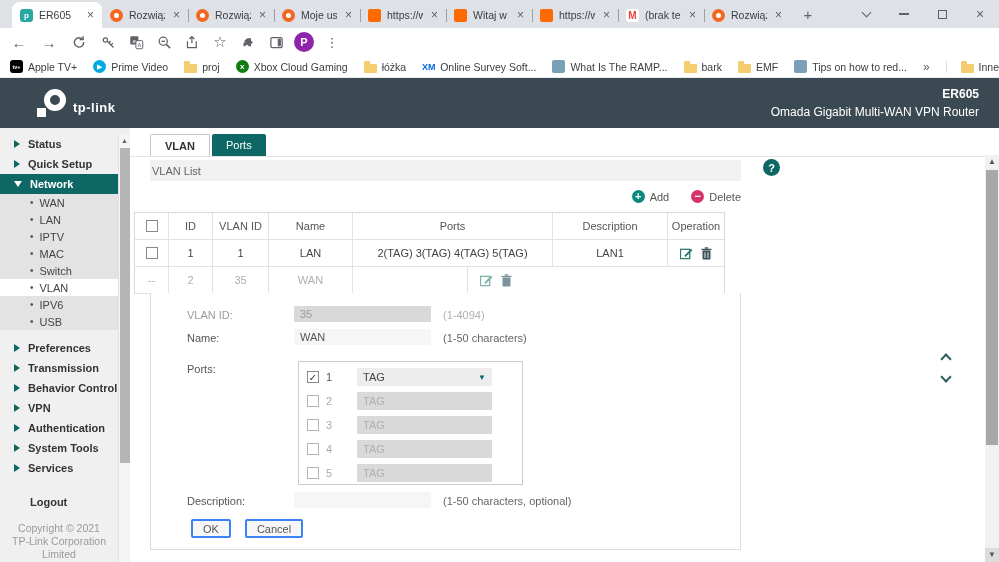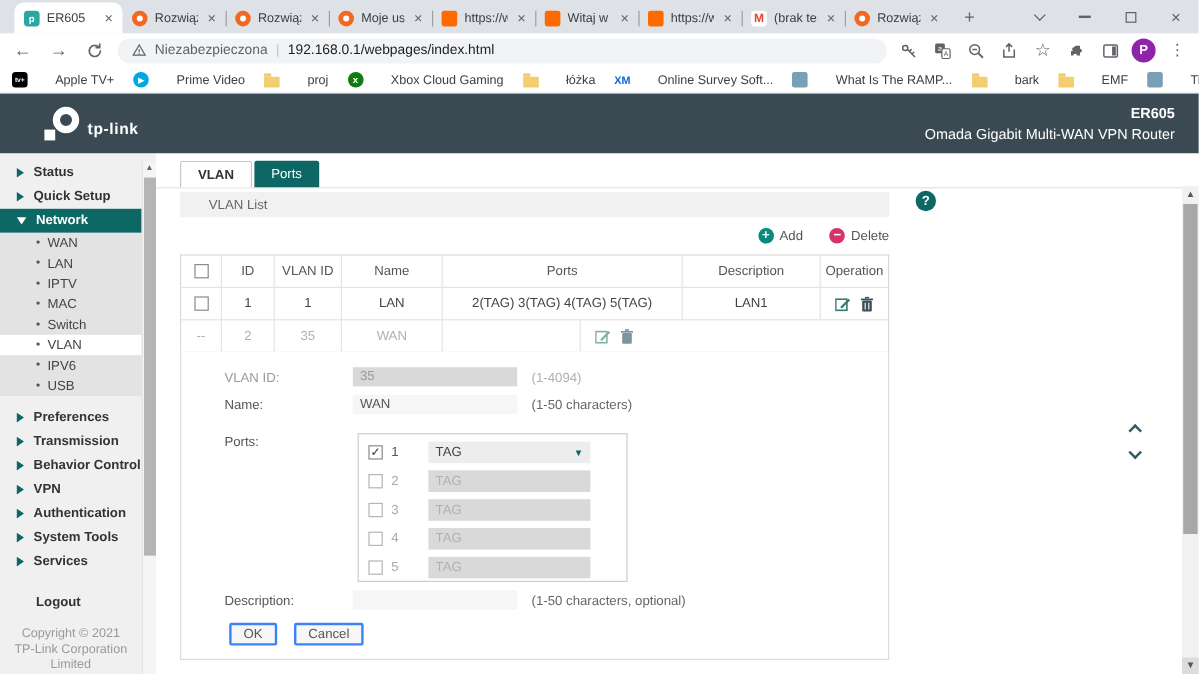--- a/index.html
+++ b/index.html
@@ -40,21 +40,21 @@
   .omnibox .sec { font-size:11.5px; }
   .omnibox .bar { color:#bdc1c6; }
   .toolic { width:20px; height:20px; display:flex; align-items:center; justify-content:center; color:#5f6368; }
   .avatar { width:20px; height:20px; border-radius:50%; background:#8e24aa; color:#fff; display:flex; align-items:center;
             justify-content:center; font-size:11px; font-weight:bold; }
   .dots { font-size:13px; color:#5f6368; }
 
   
   .bookmarks { height:22px; background:#fff; border-bottom:1px solid #e8eaed; display:flex; align-items:center;
                padding:0 10px; gap:16px; color:#3c4043; font-size:10.5px; white-space:nowrap; }
-  .bm { display:flex; align-items:center; gap:23px; }
+  .bm { display:flex; align-items:center; gap:5px; }
   .bmicon { width:13px; height:13px; display:flex; align-items:center; justify-content:center; border-radius:2px;
             font-size:7px; font-weight:bold; color:#fff; flex:0 0 auto; }
   .bmicon.atv { background:#000; font-size:5.5px; border-radius:3px; }
   .bmicon.prime { background:#00a8e1; border-radius:50%; font-size:7px; }
   .bmicon.xbox { background:#107c10; border-radius:50%; font-size:8px; }
   .bmicon.xm { background:#fff; color:#0768dd; font-size:9px; font-weight:bold; }
   .bmicon.page { background:#7aa0b8; }
   .folder { width:13px; height:9px; background:#f3cd6e; border-radius:1px; position:relative; margin-top:3px; flex:0 0 13px;}
   .folder::before { content:""; position:absolute; top:-3px; left:0; width:6px; height:3px; background:#f3cd6e; border-radius:1px 1px 0 0; }
   .bm-overflow { margin-left:auto; color:#5f6368; font-size:12px; }
@@ -92,32 +92,32 @@
   .side-thumb { position:absolute; left:1px; top:13px; width:10px; height:315px; background:#b5b5b5; }
 
   
   .main { position:relative; flex:1; background:#fff; }
   .panel-tabs { position:absolute; left:20px; top:6px; display:flex; }
   .ptab { height:22px; padding:0 14px; display:flex; align-items:center; font-size:11px; }
   .ptab.active { background:#fff; border:1px solid #c8c8c8; border-bottom:none; color:#333; font-weight:bold; border-radius:2px 2px 0 0;}
   .ptab.inactive { background:#0d6765; color:#fff; margin-left:2px; border-radius:2px 2px 0 0; }
   .tabline { position:absolute; left:0; top:28px; width:100%; height:1px; background:#e3e3e3; }
   .section-bar { position:absolute; left:20px; top:32px; width:591px; height:21px; background:#f1f1f1;
-                 display:flex; align-items:center; padding-left:24px; color:#666; }
+                 display:flex; align-items:center; padding-left:2px; color:#666; }
   .help { position:absolute; left:633px; top:31px; width:17px; height:17px; border-radius:50%; background:#0d6765;
           color:#fff; display:flex; align-items:center; justify-content:center; font-weight:bold; font-size:11px; }
   .actions { position:absolute; left:20px; top:62px; width:591px; display:flex; justify-content:flex-end; gap:22px; }
   .actbtn { display:flex; align-items:center; gap:5px; color:#555; }
   .circ { width:13px; height:13px; border-radius:50%; color:#fff; display:flex; align-items:center; justify-content:center;
           font-size:11px; font-weight:bold; line-height:13px; }
   .circ.add { background:#0a8a7e; }
   .circ.del { background:#d6336c; }
 
   
-  .vtable { position:absolute; left:20px; top:84px; width:591px; border:1px solid #d9d9d9; border-bottom:none; }
+  .vtable { position:absolute; left:4px; top:84px; width:591px; border:1px solid #d9d9d9; border-bottom:none; }
   .trow { display:flex; height:27px; border-bottom:1px solid #e3e3e3; }
   .tcell { display:flex; align-items:center; justify-content:center; border-right:1px solid #e3e3e3; overflow:hidden; }
   .tcell:last-child { border-right:none; }
   .c0{width:34px;} .c1{width:44px;} .c2{width:56px;} .c3{width:84px;} .c4{width:200px;} .c5{width:115px;} .c6{width:56px;}
   .thead .tcell { color:#555; }
   .trow.data { color:#444; }
   .trow.ghost { color:#b0b0b0; }
   .cb { width:12px; height:12px; border:1px solid #8a8a8a; background:#fff; display:flex; align-items:center;
         justify-content:center; font-size:10px; color:#333; }
   .cb.dim { border-color:#b5b5b5; }
@@ -235,30 +235,20 @@
 
   <div class="toolbar">
     <div class="navic">←</div>
     <div class="navic">→</div>
     <div class="navic">
       <svg width="14" height="14" viewBox="0 0 24 24">
           <path d="M18.5 8 A8 8 0 1 0 20 12" fill="none" stroke="#5f6368" stroke-width="2.4"></path>
           <path d="M19 2 v6 h-6" fill="none" stroke="#5f6368" stroke-width="2.4"></path>
         </svg>
     </div>
-    <div class="omnibox">
-      <svg width="12" height="12" viewBox="0 0 24 24">
-          <path d="M12 3 L22 20 H2 Z" fill="none" stroke="#5f6368" stroke-width="2"></path>
-          <rect x="11" y="10" width="2" height="5" fill="#5f6368"></rect>
-          <rect x="11" y="16.5" width="2" height="2" fill="#5f6368"></rect>
-        </svg>
-      <span class="sec">Niezabezpieczona</span>
-      <span class="bar">|</span>
-      <span class="url">192.168.0.1/webpages/index.html</span>
-    </div>
     <div class="toolic">
       <svg width="15" height="15" viewBox="0 0 24 24">
           <circle cx="7" cy="8" r="3.4" fill="none" stroke="#5f6368" stroke-width="2"></circle>
           <path d="M10 10 L20 20 M16 16 l3-3 M12.5 12.5 l3-3" stroke="#5f6368" stroke-width="2" fill="none"></path>
         </svg>
     </div>
     <div class="toolic">
       <svg width="15" height="15" viewBox="0 0 24 24">
           <rect x="2" y="2" width="13" height="13" rx="2" fill="#5f6368"></rect>
           <text x="8.5" y="12" font-size="10" fill="#fff" text-anchor="middle" font-family="Liberation Sans">a</text>

